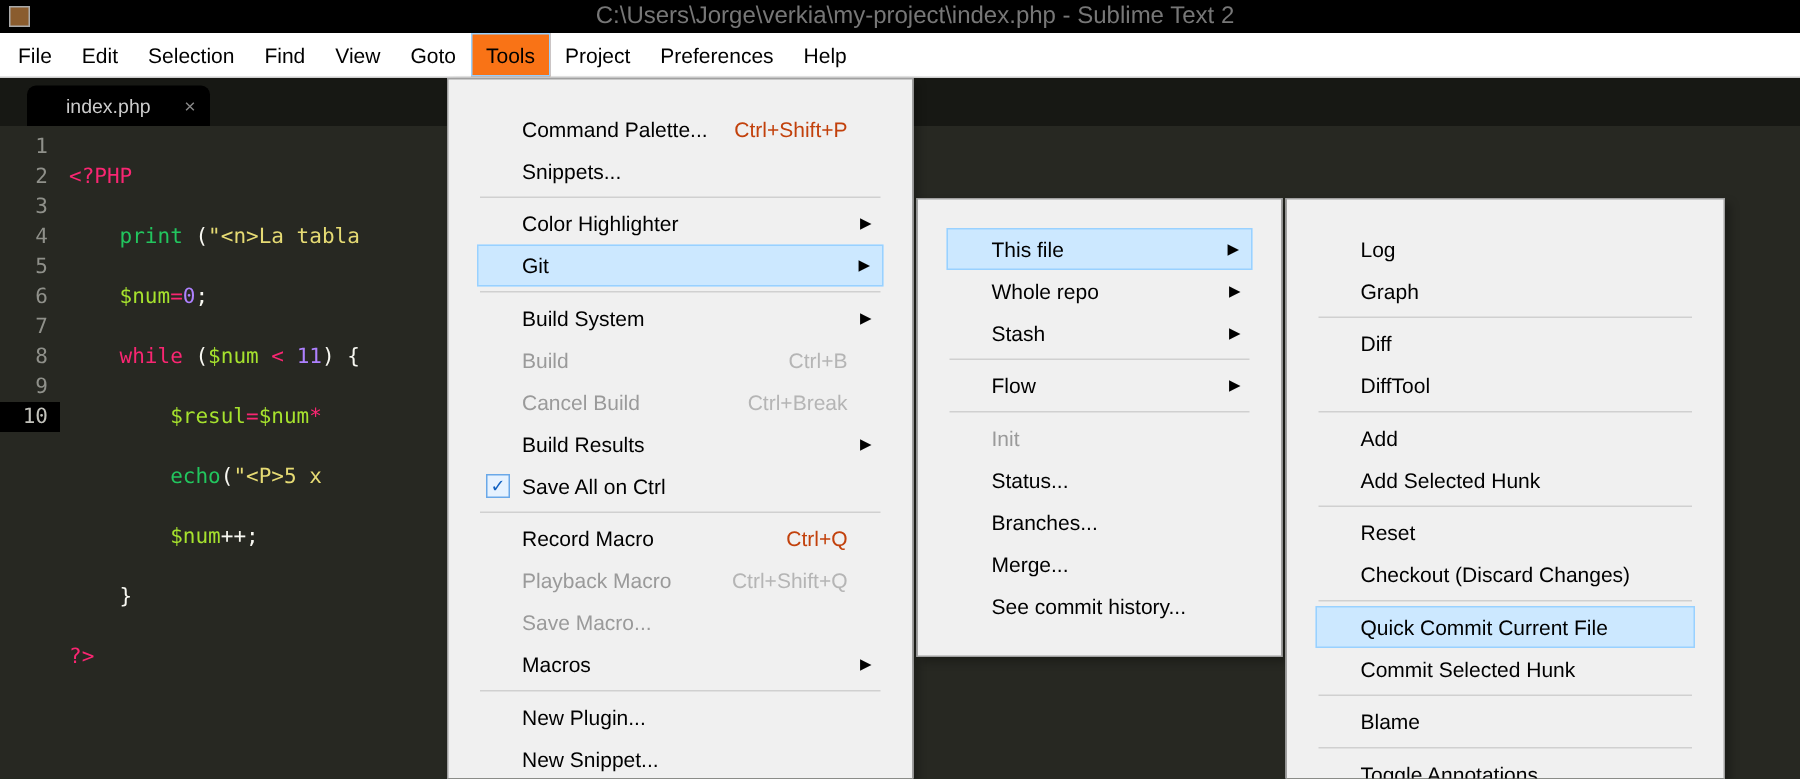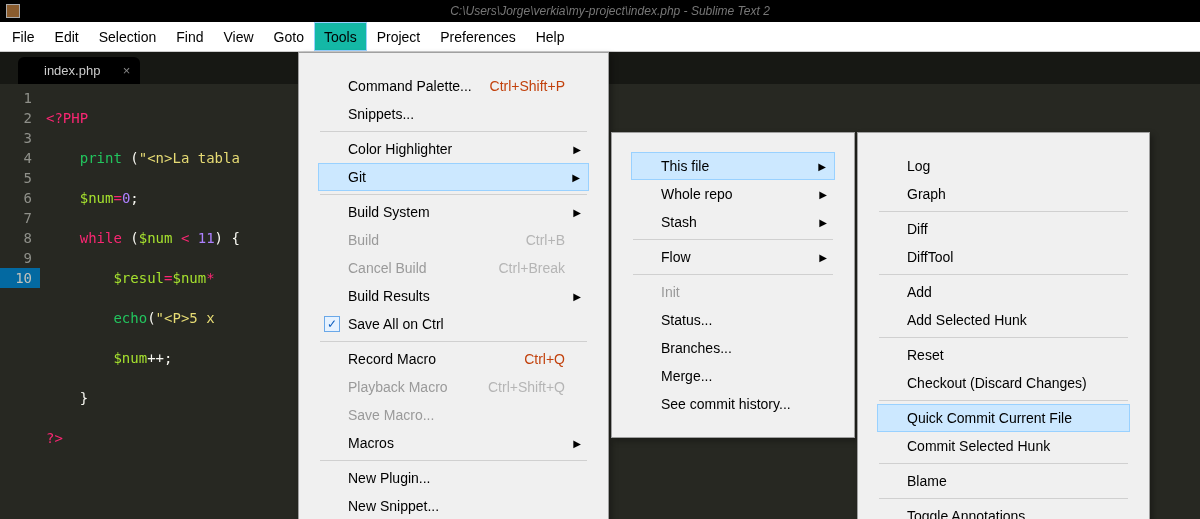--- a/index.html
+++ b/index.html
@@ -24,43 +24,42 @@
   }
   .titlebar .app-icon {
     width: 14px; height: 14px;
     background: #8a5c2e;
     border: 1px solid #aaa;
     margin-right: 6px;
   }
   .titlebar .title-text {
     flex: 1;
     text-align: center;
-    font-size: 12px;
+    font-size: 16px;
     color: #777;
-    font-style: italic;
   }
   
   .menubar {
     height: 30px;
     background: #fff;
     display: flex;
     align-items: stretch;
     padding: 0 2px;
     border-bottom: 1px solid #ccc;
   }
   .menubar .menu-item {
     padding: 0 10px;
     display: flex;
     align-items: center;
     font-size: 14px;
     color: #000;
     cursor: default;
   }
   .menubar .menu-item.active {
-    background: #14b8a6;
+    background: #f97316;
     border: 1px solid #99d1ff;
     padding: 0 9px;
   }
   
   .tabbar {
     height: 32px;
     background: #171814;
     display: flex;
     align-items: flex-end;
     padding-left: 18px;
@@ -90,21 +89,21 @@
     font-size: 14px;
   }
   .gutter {
     width: 40px;
     color: #8f908a;
     text-align: right;
     padding: 4px 8px 0 0;
     line-height: 20px;
     background: #272822;
   }
-  .gutter .current { background: #0369a1; color:#c2c2bb; display:block; margin-right:-8px; padding-right:8px;}
+  .gutter .current { background: #000000; color:#c2c2bb; display:block; margin-right:-8px; padding-right:8px;}
   .code {
     padding: 4px 0 0 6px;
     line-height: 20px;
     white-space: pre;
   }
   .tok-tag   { color: #f92672; }
   .tok-func  { color: #22c55e; }
   .tok-str   { color: #e6db74; }
   .tok-var   { color: #a6e22e; }
   .tok-num   { color: #ae81ff; }

